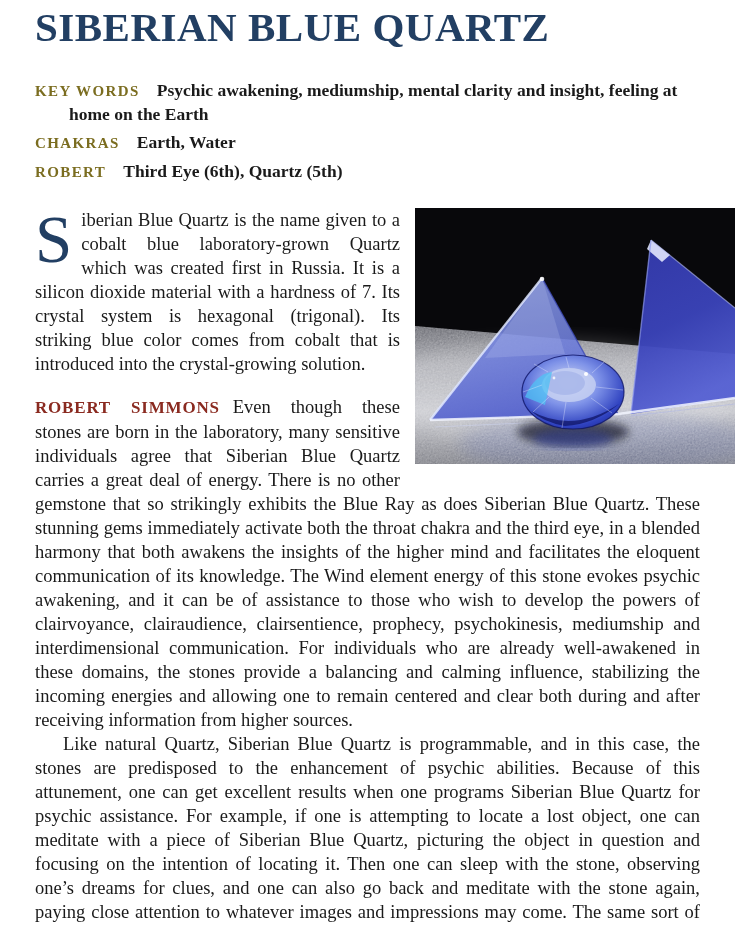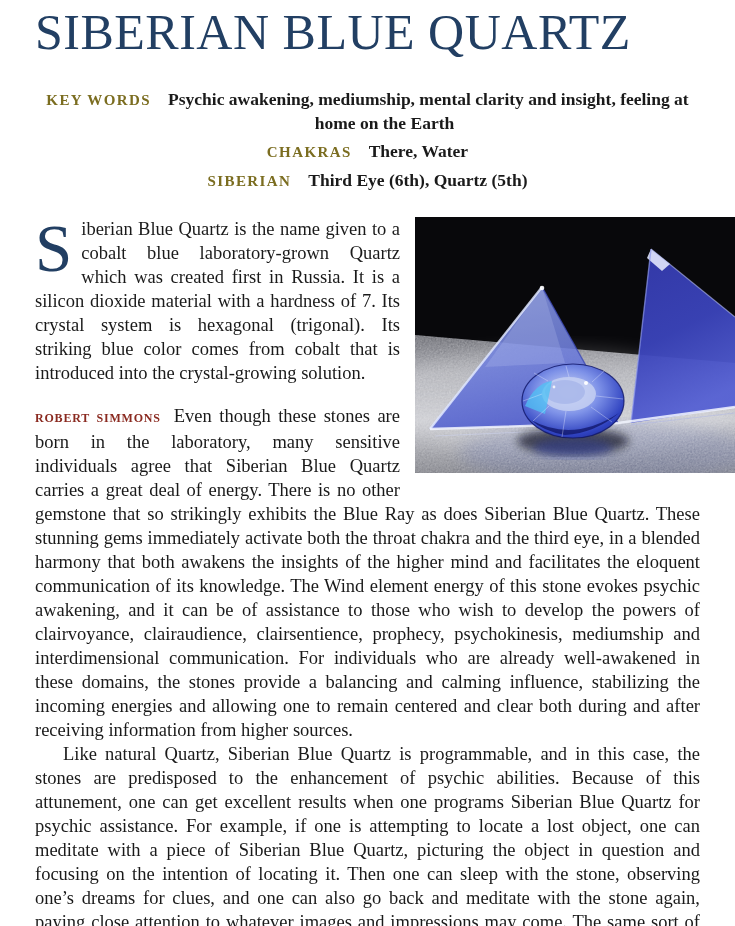--- a/index.html
+++ b/index.html
@@ -7,39 +7,38 @@
     width: 735px; height: 926px;
     overflow: hidden;
     background: #ffffff;
     font-family: "Liberation Serif", serif;
     color: var(--ink, #1a1a1a);
   }
   .article { padding: 6px 35px 0 35px; }
 
   .page-title {
     font-family: "Liberation Serif", serif;
-    font-size: 50px;
+    font-size: 41px;
     line-height: 1.04;
-    font-weight: 400;
+    font-weight: 700;
     letter-spacing: 0.5px;
     color: var(--navy, #223f63);
     margin: 0 0 30px 0;
     white-space: nowrap;
   }
 
   .props { margin: 0 0 24px 0; }
   .prop {
     font-size: 17.5px;
     line-height: 23px;
     font-weight: bold;
     color: var(--ink, #1a1a1a);
     padding-left: 34px;
     text-indent: -34px;
     margin: 0 0 5px 0;
-    text-align: center;
   }
   .prop-label {
     color: var(--olive, #7b6d20);
     font-size: 15px;
     letter-spacing: 1.4px;
     margin-right: 17px;
   }
 
   .content { margin-top: 2px; }
 
@@ -65,43 +64,43 @@
     font-size: 67px;
     line-height: 52px;
     padding: 5px 9px 2px 0;
     color: var(--navy, #223f63);
     font-weight: 500;
   }
 
   .author {
     color: var(--red, #8a2a20);
     font-weight: bold;
-    font-size: 12px;
+    font-size: 17px;
     letter-spacing: 0.8px;
     margin-right: 13px;
   }
 
   .indent { text-indent: 28px; }
 </style>
 </head>
 <body style="--navy: #223f63; --olive: #7b6d20; --red: #8a2a20; --ink: #1a1a1a; --quartz_blue: #3a46c0;">
 
 <div class="article">
 
   <h1 class="page-title">SIBERIAN BLUE QUARTZ</h1>
 
   <div class="props">
     <p class="prop">
       <span class="prop-label">KEY WORDS</span><span>Psychic awakening, mediumship, mental clarity and insight, feeling at home on the Earth</span>
     </p>
     <p class="prop">
-      <span class="prop-label">CHAKRAS</span><span>There, Water</span>
+      <span class="prop-label">CHAKRAS</span><span>Earth, Water</span>
     </p>
     <p class="prop">
-      <span class="prop-label">SIBERIAN</span><span>Third Eye (6th), Quartz (5th)</span>
+      <span class="prop-label">ROBERT</span><span>Third Eye (6th), Quartz (5th)</span>
     </p>
   </div>
 
   <div class="content">
 
     <figure class="photo-figure" style="margin-top:0;" title="Two triangular slabs of cobalt blue laboratory-grown quartz standing on a silvery leather surface with a faceted oval blue gemstone in front">
       <svg viewBox="0 0 320 256" preserveAspectRatio="none" aria-hidden="true">
         <defs>
           <linearGradient id="surf" x1="0" y1="0" x2="0" y2="1">
             <stop offset="0" stop-color="#6d6e75"></stop>

